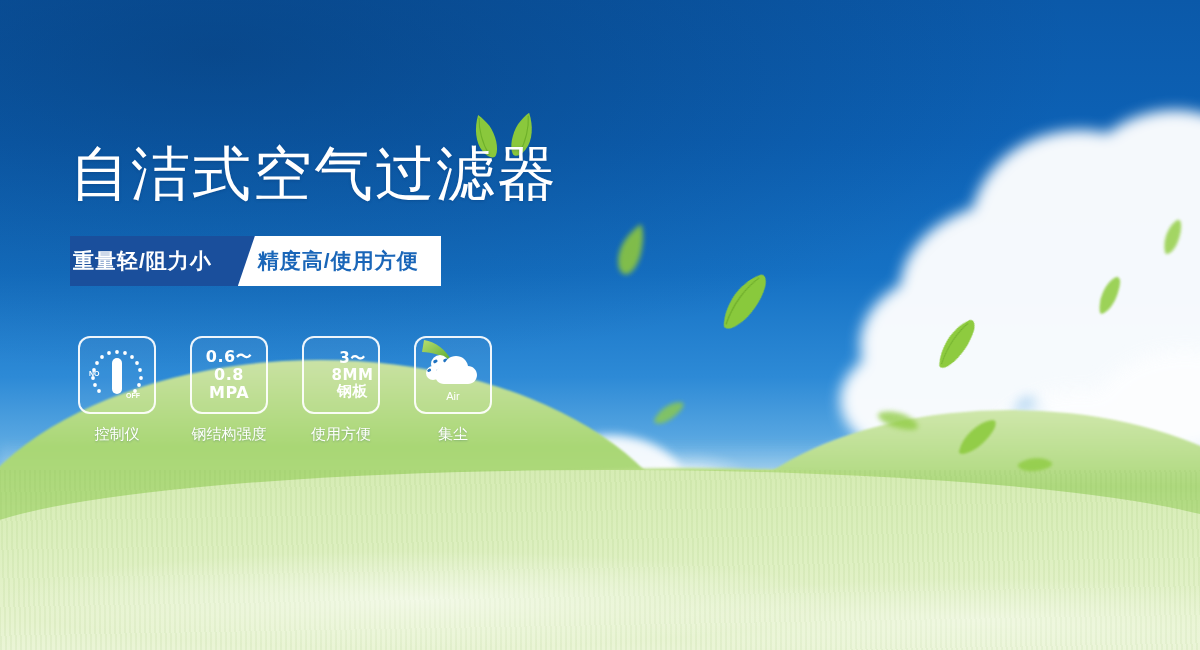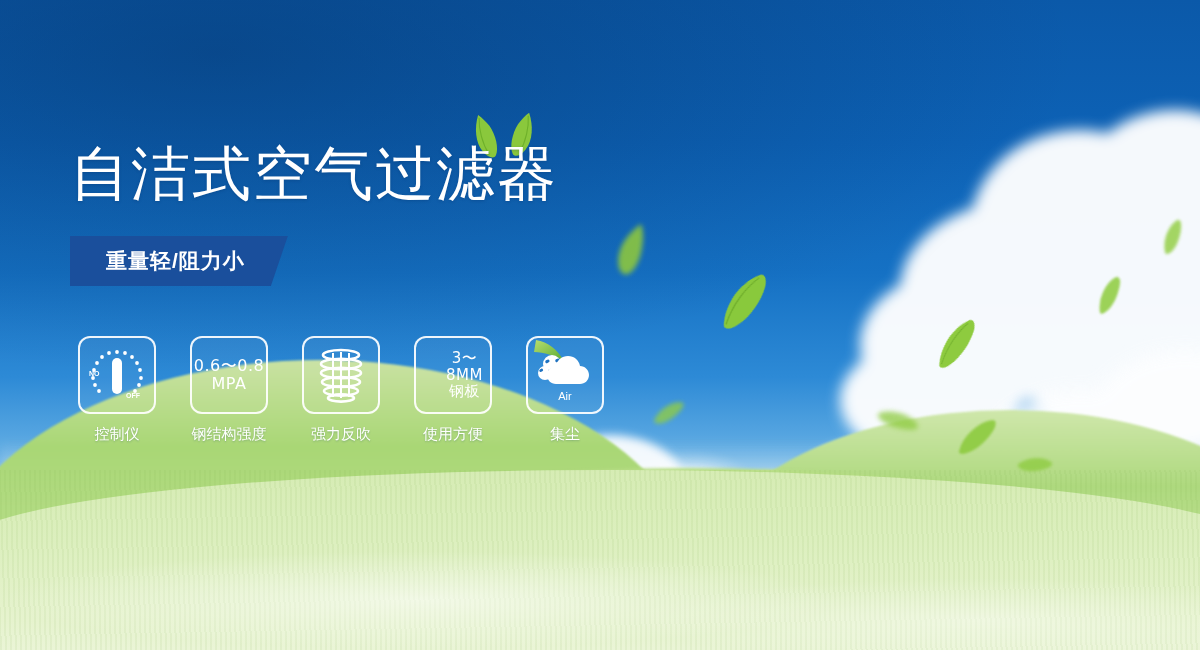--- a/index.html
+++ b/index.html
@@ -119,21 +119,21 @@
     text-shadow:0 1px 3px rgba(0,40,90,.25);
   }
 
   .subbar{position:absolute;left:70px;top:236px;height:50px;display:flex;}
   .subbar .seg-a{
     position:relative;
     background:#1a4f9c;
     color:#ffffff;
     font-size:21px;font-weight:bold;
     display:flex;align-items:center;
-    padding:0 26px 0 36px;
+    padding:0 26px 0 3px;
     letter-spacing:1px;
     z-index:2;
   }
   .subbar .seg-a:after{
     content:"";position:absolute;right:-17px;top:0;width:34px;height:50px;
     background:#1a4f9c;
     clip-path:polygon(0 0,100% 0,50% 100%,0 100%);
   }
   .subbar .seg-b{
     position:relative;
@@ -152,21 +152,21 @@
   .fbox{
     width:78px;height:78px;
     border:2px solid rgba(255,255,255,.92);
     border-radius:12px;
     display:flex;align-items:center;justify-content:center;
     background:rgba(255,255,255,.05);
     box-sizing:border-box;
   }
   .ftext{
     color:#ffffff;text-align:center;line-height:1.12;
-    font-size:16px;font-weight:400;letter-spacing:.5px;
+    font-size:16px;font-weight:700;letter-spacing:.5px;
     font-family:"DejaVu Sans","Liberation Sans",sans-serif;
   }
   .ftext.small{font-size:15px;margin-left:23px;}
   .flabel{
     margin-top:11px;color:#ffffff;font-size:15px;white-space:nowrap;
     font-family:"DejaVu Sans","Liberation Sans",sans-serif;font-weight:400;
     text-shadow:0 1px 2px rgba(0,50,100,.25);
   }
   .fbox svg{display:block;}
 </style>
@@ -282,20 +282,21 @@
       <svg width="22" height="46" viewBox="0 0 22 46">
           <path d="M10 0C18 11 22 25 18 36c-3 8-8 11-11 8-5-5-7-19-4-30C5 9 7 4 10 0z" fill="#8ac83c"></path>
           <path d="M10 3c4 10 6 25 3 38" stroke="#6eb02a" stroke-width="1.1" fill="none"></path>
         </svg>
     </div>
 
     <div class="title">自洁式空气过滤器</div>
 
     <div class="subbar">
       <div class="seg-a">重量轻/阻力小</div>
+      <div class="seg-b">精度高/使用方便</div>
     </div>
 
     <div class="features">
 
       <div class="feature">
         <div class="fbox">
           <svg width="62" height="58" viewBox="0 0 62 58">
             <g fill="#ffffff">
               <circle cx="31" cy="6" r="1.9"></circle>
               <circle cx="39" cy="7" r="1.9"></circle>
@@ -324,40 +325,20 @@
       <div class="feature">
         <div class="fbox">
           <div class="ftext">
             <div>0.6〜0.8</div>
             <div>MPA</div>
           </div>
         </div>
         <div class="flabel">钢结构强度</div>
       </div>
 
-      <div class="feature">
-        <div class="fbox">
-          <svg width="54" height="56" viewBox="0 0 54 56">
-            <g stroke="#ffffff" stroke-width="2" fill="none">
-              <line x1="19" y1="6" x2="19" y2="50"></line>
-              <line x1="27" y1="5" x2="27" y2="51"></line>
-              <line x1="35" y1="6" x2="35" y2="50"></line>
-            </g>
-            <g fill="none" stroke="#ffffff" stroke-width="2.6">
-              <ellipse cx="27" cy="8" rx="18" ry="5"></ellipse>
-              <ellipse cx="27" cy="17" rx="20" ry="5.2"></ellipse>
-              <ellipse cx="27" cy="26" rx="20" ry="5.2"></ellipse>
-              <ellipse cx="27" cy="35" rx="19" ry="5"></ellipse>
-              <ellipse cx="27" cy="44" rx="17" ry="4.6"></ellipse>
-              <ellipse cx="27" cy="51" rx="13" ry="3.6"></ellipse>
-            </g>
-          </svg>
-        </div>
-        <div class="flabel">强力反吹</div>
-      </div>
 
       <div class="feature">
         <div class="fbox">
           <div class="ftext small">
             <div>3〜8MM</div>
             <div>钢板</div>
           </div>
         </div>
         <div class="flabel">使用方便</div>
       </div>

